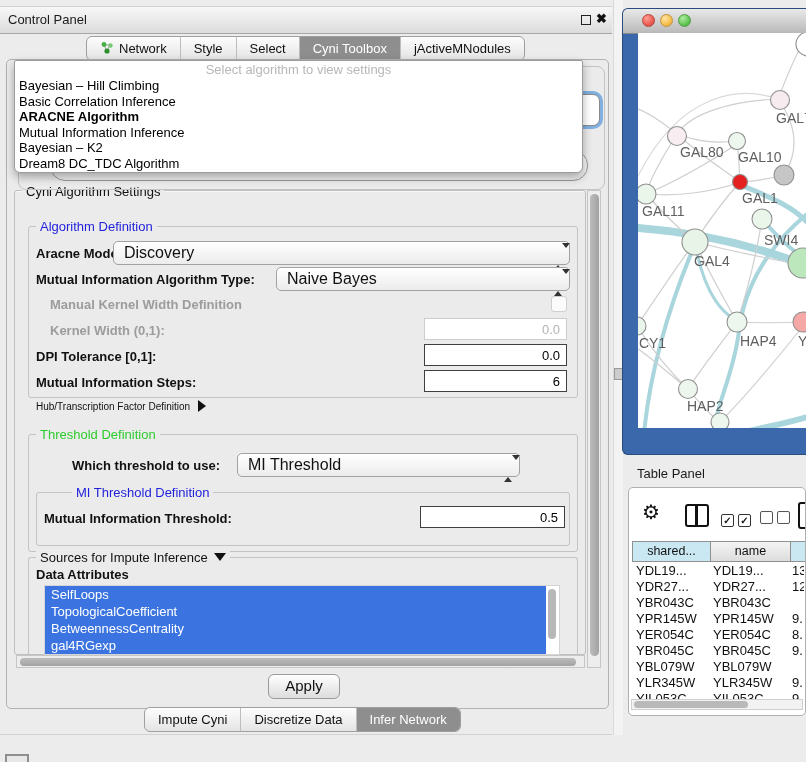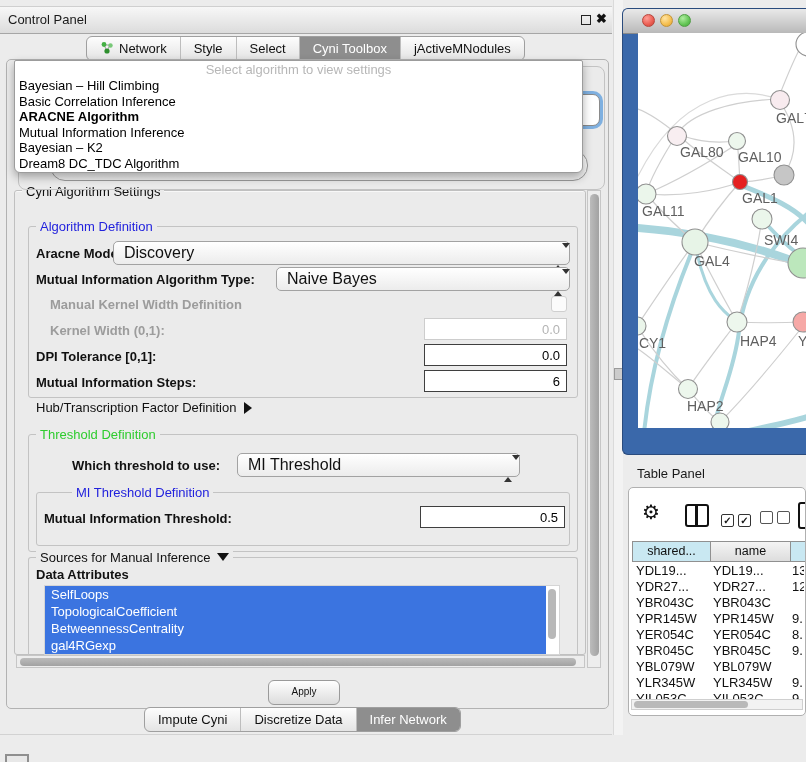--- a/index.html
+++ b/index.html
@@ -44,21 +44,21 @@
 
   
   .settings-frame{left:14px;top:190px;width:570px;height:463px;border:1px solid #c0c0c0;border-radius:3px;
      box-shadow:inset 0 1px 0 #f8f8f8;}
   .legend{position:absolute;background:#ebebeb;padding:0 4px;font-size:13px;white-space:nowrap;}
   .legend.blue{color:#2222dd;}
   .legend.green{color:#2ecc2e;}
   .groupbox{border:1px solid #c3c3c3;border-radius:3px;}
   .flabel{font-size:13px;font-weight:bold;white-space:nowrap;}
   .flabel.dis{color:#9c9c9c;margin-left:14px;}
-  .plain{font-size:13px;white-space:nowrap;}
+  .plain{font-size:10px;white-space:nowrap;}
 
   .combo{background:linear-gradient(#ffffff,#ececec);border:1px solid #a2a2a2;border-radius:5px;
      font-size:16px;line-height:22px;padding-left:10px;box-sizing:border-box;height:24px;}
   .combo .caps{position:absolute;right:6px;top:4px;width:9px;height:15px;}
   .tri-up{width:0;height:0;border-left:4px solid transparent;border-right:4px solid transparent;
      border-bottom:5px solid #333;margin-bottom:2px;}
   .tri-dn{width:0;height:0;border-left:4px solid transparent;border-right:4px solid transparent;
      border-top:5px solid #333;}
 
   .field{border:1.5px solid #3f3f3f;background:#fff;height:22px;box-sizing:border-box;
@@ -79,21 +79,21 @@
   .list-vscroll .thumb{position:absolute;left:1px;top:1px;width:8px;height:50px;background:#b8b8b8;border-radius:5px;}
 
   .vscroll{left:587px;top:190px;width:14px;height:478px;background:#ededed;border:1px solid #c6c6c6;box-sizing:border-box;}
   .vscroll .thumb{position:absolute;left:1.5px;top:3px;width:9px;height:462px;
      background:linear-gradient(90deg,#bcbcbc,#a2a2a2);border-radius:5px;}
   .hscroll{left:16px;top:655px;width:569px;height:13px;background:#ededed;border:1px solid #c6c6c6;box-sizing:border-box;}
   .hscroll .thumb{position:absolute;left:3px;top:1.5px;width:556px;height:8px;
      background:linear-gradient(#bcbcbc,#a2a2a2);border-radius:5px;}
 
   .apply-btn{left:268px;top:674px;width:70px;height:23px;border:1px solid #9a9a9a;border-radius:6px;
-     background:linear-gradient(#ffffff,#dcdcdc);font-size:10px;text-align:center;line-height:22px;margin-top:6px;}
+     background:linear-gradient(#ffffff,#dcdcdc);font-size:15px;text-align:center;line-height:22px;}
 
   .cp-bottom-line{left:0;top:734px;width:612px;height:1px;background:#d2d2d2;}
   .corner-icon{left:5px;top:754px;width:20px;height:14px;border:2px solid #8f8f8f;background:#e8e8e8;}
 
   
   .divider{left:613px;top:0;width:9px;height:735px;background:#f3f3f3;border-left:1px solid #dadada;}
   .split-handle{left:614px;top:368px;width:7px;height:10px;background:#cccccc;border:1px solid #9a9a9a;}
 
   .net-frame{left:622px;top:8px;width:184px;height:447px;background:#3a68aa;
      border:1px solid #2a4b7d;border-right:none;border-radius:6px 0 0 6px;box-sizing:border-box;}
@@ -230,21 +230,21 @@
     <span class="caps"><span class="tri-up"></span><span class="tri-dn"></span></span>
   </div>
 
   <div class="abs groupbox" style="left:36px;top:492px;width:532px;height:52px;"></div>
   <span class="legend blue abs" style="left:44px;top:485px;margin-left:28px;">MI Threshold Definition</span>
   <span class="abs flabel" style="left:44px;top:511px;">Mutual Information Threshold:</span>
   <input class="abs field" style="left: 420px; top: 506px; width: 145px;" readonly="" value="0.5">
 
   <div class="abs groupbox" style="left:28px;top:557px;width:548px;height:101px;border-bottom:none;"></div>
   <span class="legend abs" style="left:36px;top:550px;">
-    <span>Sources for Manual Inference</span><span class="src-arrow"></span>
+    <span>Sources for Impute Inference</span><span class="src-arrow"></span>
   </span>
   <span class="abs flabel" style="left:36px;top:567px;">Data Attributes</span>
 
   <div class="abs attr-list">
     <div>
         <div class="attr-item">SelfLoops</div>
         <div class="attr-item">TopologicalCoefficient</div>
         <div class="attr-item">BetweennessCentrality</div>
         <div class="attr-item">gal4RGexp</div>
       </div>

